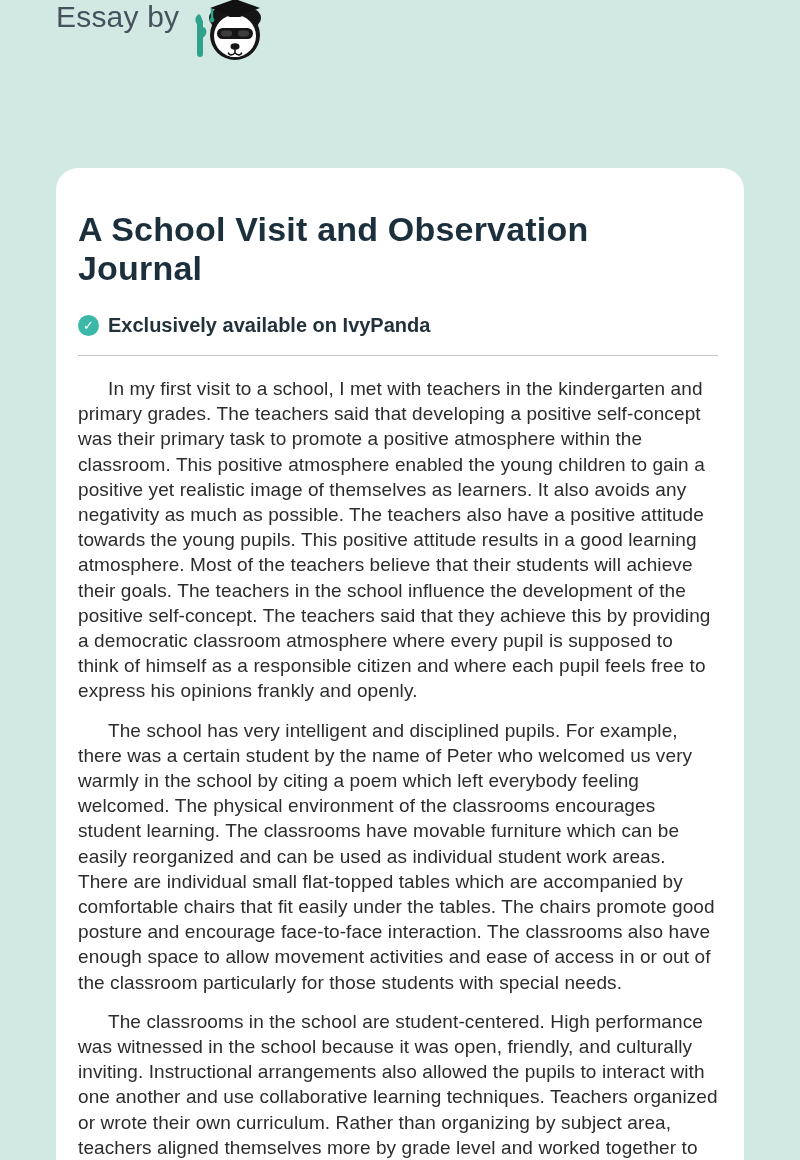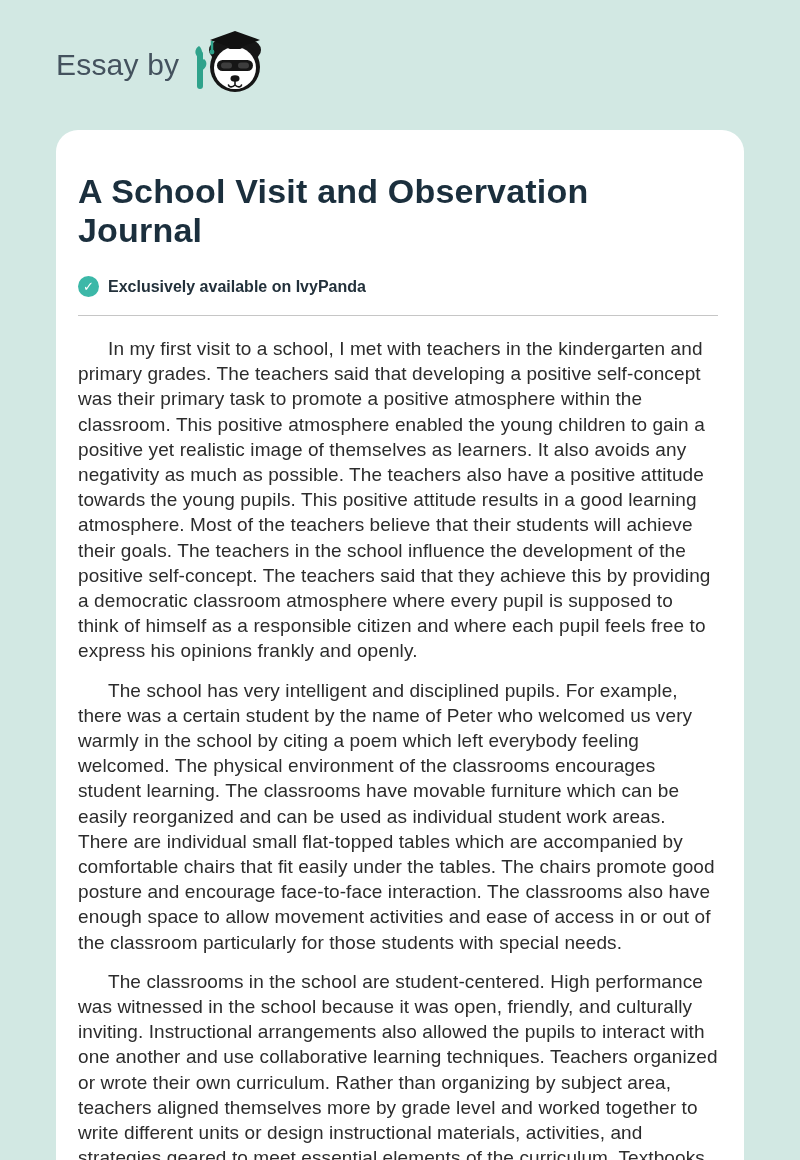--- a/index.html
+++ b/index.html
@@ -11,23 +11,22 @@
     background: #d2e8e3;
     min-height: 1160px;
   }
   .page {
     width: 800px;
     min-height: 1160px;
     padding: 0 56px 40px 56px;
   }
   
   .site-header {
-    height: 130px;
+    height: 168px;
     display: flex;
-    align-items: center;
     gap: 14px;
     padding-left: 0;
   }
   .essay-by {
     font-size: 30px;
     color: #44525e;
     letter-spacing: 0.2px;
   }
   .logo-wrap {
     display: inline-flex;
@@ -74,21 +73,21 @@
     background: #3cb8a8;
     color: #ffffff;
     display: inline-flex;
     align-items: center;
     justify-content: center;
     font-size: 13px;
     font-weight: 700;
     flex: 0 0 auto;
   }
   .availability-text {
-    font-size: 16px;
+    font-size: 20px;
     font-weight: 700;
     color: #23313b;
   }
   .divider {
     border: none;
     border-top: 1px solid #c6c6c6;
     margin: 0 0 20px 0;
   }
   .essay-body p {
     font-size: 19px;

